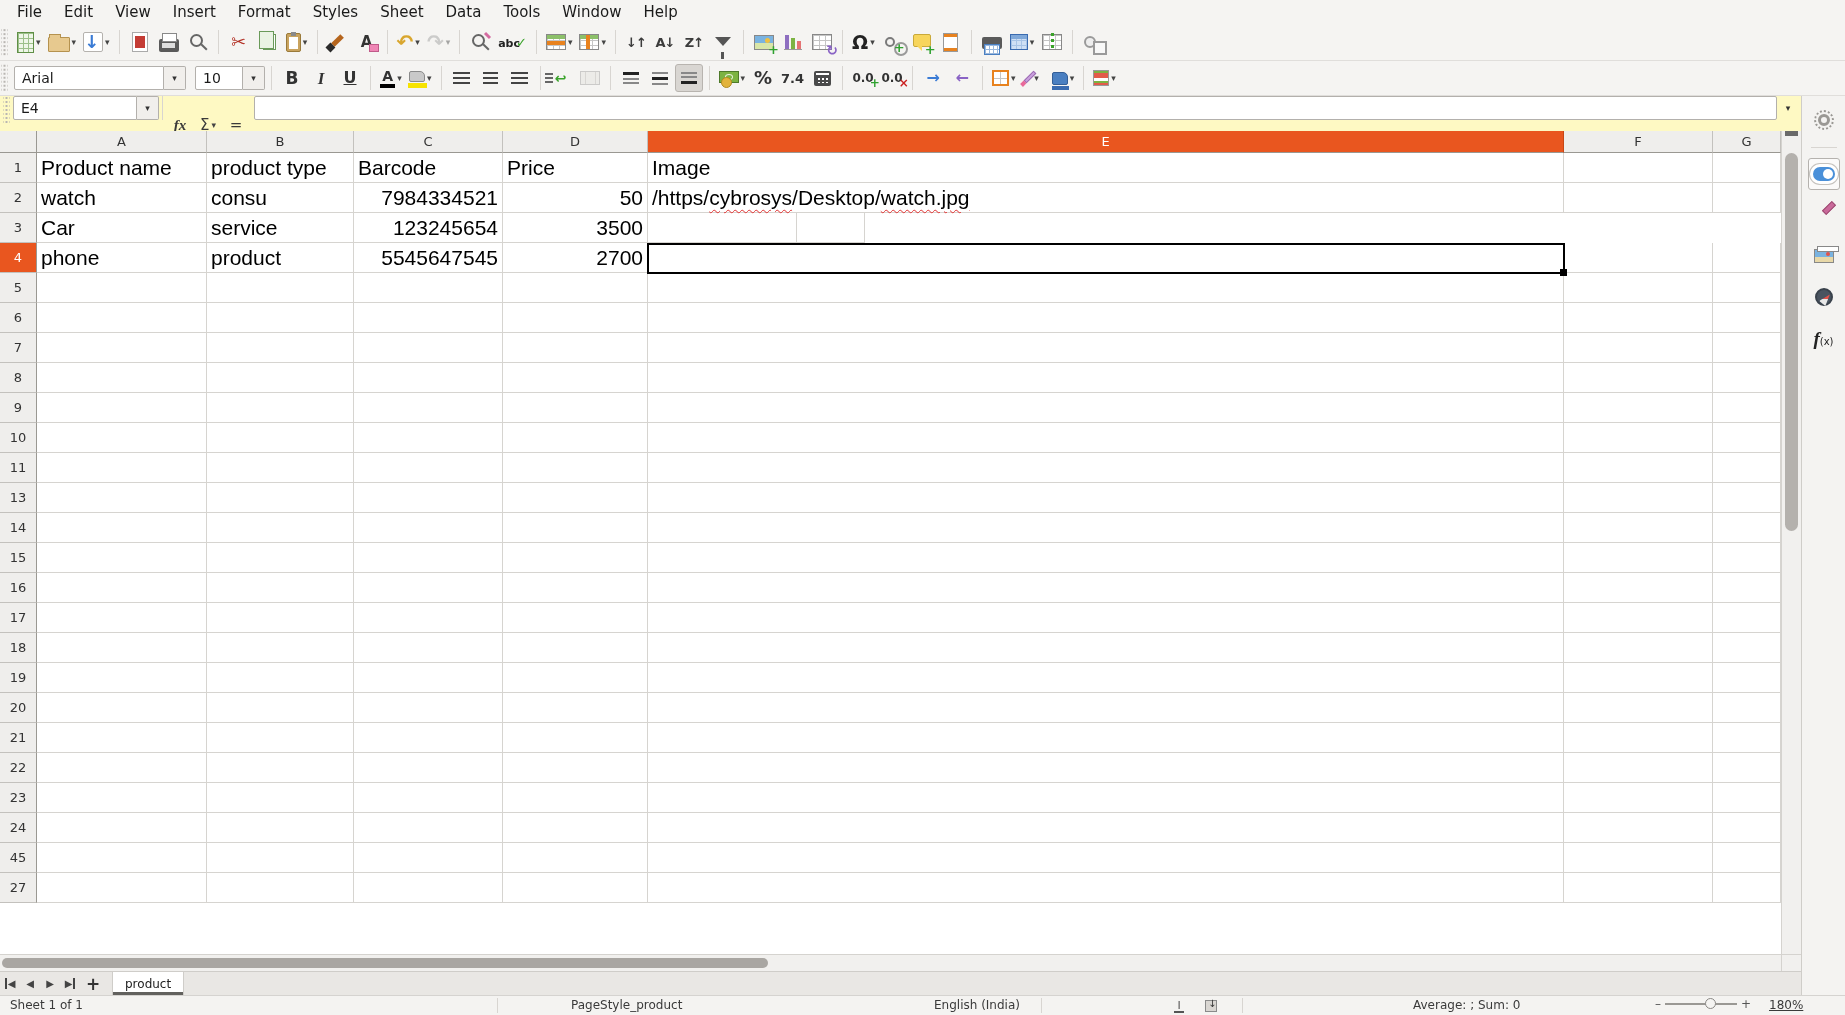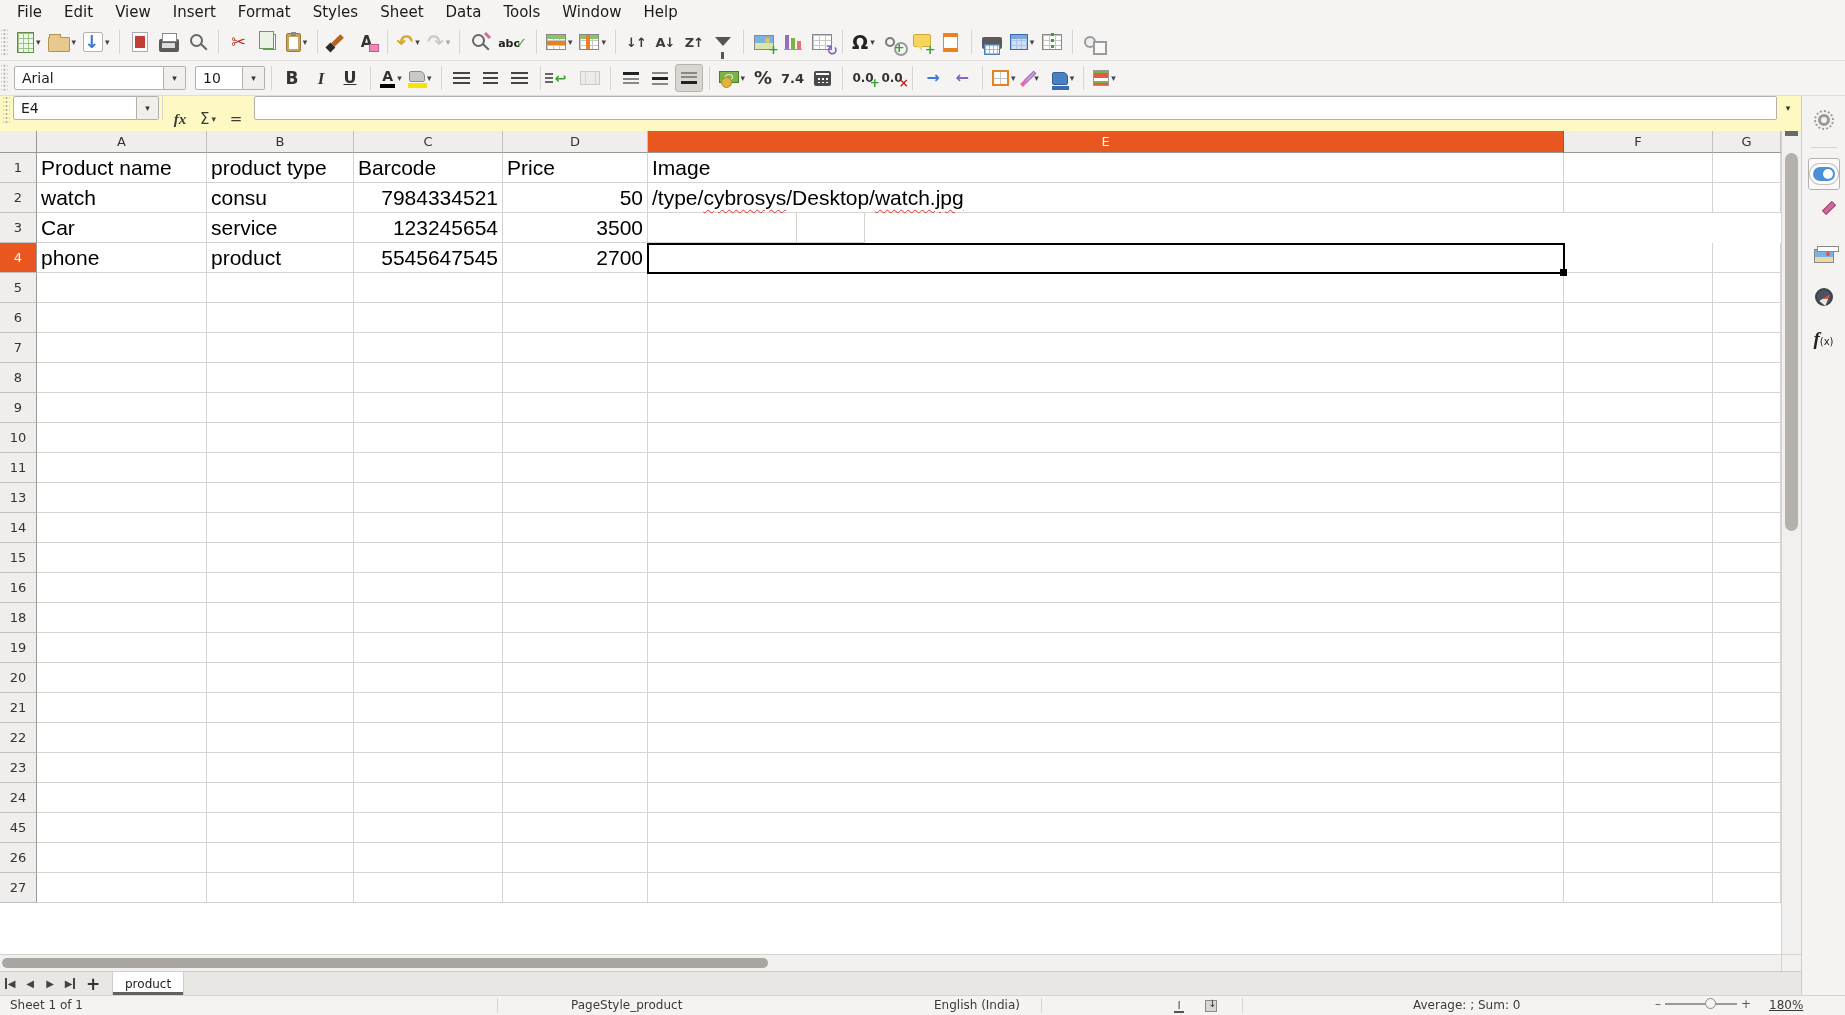--- a/index.html
+++ b/index.html
@@ -148,21 +148,21 @@
   .ic-conditional-formatting { width:16px; height:16px; border:1px solid #999; background:#fff;
     background-image:linear-gradient(#e25b4a 2px 5px, transparent 5px 8px, #7cb342 8px 11px, transparent 11px); background-origin:content-box; padding:2px; }
 
   
   .fbar { height:35px; display:flex; align-items:flex-start; background:#fef9c3; padding:0 2px; }
   .namebox { width:124px; height:24px; background:#fff; border:1px solid #b3b0ac; border-radius:2px 0 0 2px;
              font-size:14px; color:#1a1a1a; display:flex; align-items:center; padding-left:7px; }
   .namebox-dd { width:22px; height:24px; border:1px solid #b3b0ac; border-left:none; border-radius:0 2px 2px 0;
              background:#f1efec; display:flex; align-items:center; justify-content:center; font-size:9px; color:#333; }
   .fbtn { min-width:26px; height:26px; display:flex; align-items:center; justify-content:center;
-          font-size:15px; color:#3a3a3a; margin:10px 1px; }
+          font-size:15px; color:#3a3a3a; margin:16px 1px; }
   .fx { font-style:italic; font-weight:bold; font-family:"Liberation Serif", serif; }
   .finput { flex:1; height:24px; background:#fff; border:1px solid #b3b0ac; border-radius:2px; margin-left:4px;
             font-size:15px; padding:0 6px; color:#000; }
   .fexpand { width:22px; height:24px; display:flex; align-items:center; justify-content:center; font-size:9px; color:#333; }
 
   
   .content-row { display:flex; height:899px; }
   .left-main { width:1801px; display:flex; flex-direction:column; }
   .mid-row { display:flex; height:823px; }
   .grid-wrap { width:1781px; position:relative; background:#fff; overflow:hidden; }
@@ -572,21 +572,21 @@
                 <div class="cell" style="width: 149px;"></div>
                 <div class="cell" style="width: 68px;"></div>
               </div>
               <div class="g-row">
                 <div class="row-h">2</div>
                 <div class="cell" style="width: 170px;">watch</div>
                 <div class="cell" style="width: 147px;">consu</div>
                 <div class="cell num" style="width: 149px;">7984334521</div>
                 <div class="cell num" style="width: 145px;">50</div>
                 <div class="cell" style="width: 916px;">
-                  <span>/type/</span>
+                  <span>/https/</span>
                   <span class="misspell">cybrosys</span>
                   <span>/Desktop/</span>
                   <span class="misspell">watch.jpg</span>
                 </div>
                 <div class="cell" style="width: 149px;"></div>
                 <div class="cell" style="width: 68px;"></div>
               </div>
               <div class="g-row">
                 <div class="row-h">3</div>
                 <div class="cell" style="width: 170px;">Car</div>
@@ -710,20 +710,30 @@
                 <div class="row-h">16</div>
                 <div class="cell" style="width: 170px;"></div>
                 <div class="cell" style="width: 147px;"></div>
                 <div class="cell" style="width: 149px;"></div>
                 <div class="cell" style="width: 145px;"></div>
                 <div class="cell" style="width: 916px;"></div>
                 <div class="cell" style="width: 149px;"></div>
                 <div class="cell" style="width: 68px;"></div>
               </div>
               <div class="g-row">
+                <div class="row-h">17</div>
+                <div class="cell" style="width: 170px;"></div>
+                <div class="cell" style="width: 147px;"></div>
+                <div class="cell" style="width: 149px;"></div>
+                <div class="cell" style="width: 145px;"></div>
+                <div class="cell" style="width: 916px;"></div>
+                <div class="cell" style="width: 149px;"></div>
+                <div class="cell" style="width: 68px;"></div>
+              </div>
+              <div class="g-row">
                 <div class="row-h">18</div>
                 <div class="cell" style="width: 170px;"></div>
                 <div class="cell" style="width: 147px;"></div>
                 <div class="cell" style="width: 149px;"></div>
                 <div class="cell" style="width: 145px;"></div>
                 <div class="cell" style="width: 916px;"></div>
                 <div class="cell" style="width: 149px;"></div>
                 <div class="cell" style="width: 68px;"></div>
               </div>
               <div class="g-row">
@@ -781,30 +791,20 @@
                 <div class="cell" style="width: 170px;"></div>
                 <div class="cell" style="width: 147px;"></div>
                 <div class="cell" style="width: 149px;"></div>
                 <div class="cell" style="width: 145px;"></div>
                 <div class="cell" style="width: 916px;"></div>
                 <div class="cell" style="width: 149px;"></div>
                 <div class="cell" style="width: 68px;"></div>
               </div>
               <div class="g-row">
                 <div class="row-h">45</div>
-                <div class="cell" style="width: 170px;"></div>
-                <div class="cell" style="width: 147px;"></div>
-                <div class="cell" style="width: 149px;"></div>
-                <div class="cell" style="width: 145px;"></div>
-                <div class="cell" style="width: 916px;"></div>
-                <div class="cell" style="width: 149px;"></div>
-                <div class="cell" style="width: 68px;"></div>
-              </div>
-              <div class="g-row">
-                <div class="row-h">26</div>
                 <div class="cell" style="width: 170px;"></div>
                 <div class="cell" style="width: 147px;"></div>
                 <div class="cell" style="width: 149px;"></div>
                 <div class="cell" style="width: 145px;"></div>
                 <div class="cell" style="width: 916px;"></div>
                 <div class="cell" style="width: 149px;"></div>
                 <div class="cell" style="width: 68px;"></div>
               </div>
               <div class="g-row">
                 <div class="row-h">27</div>

